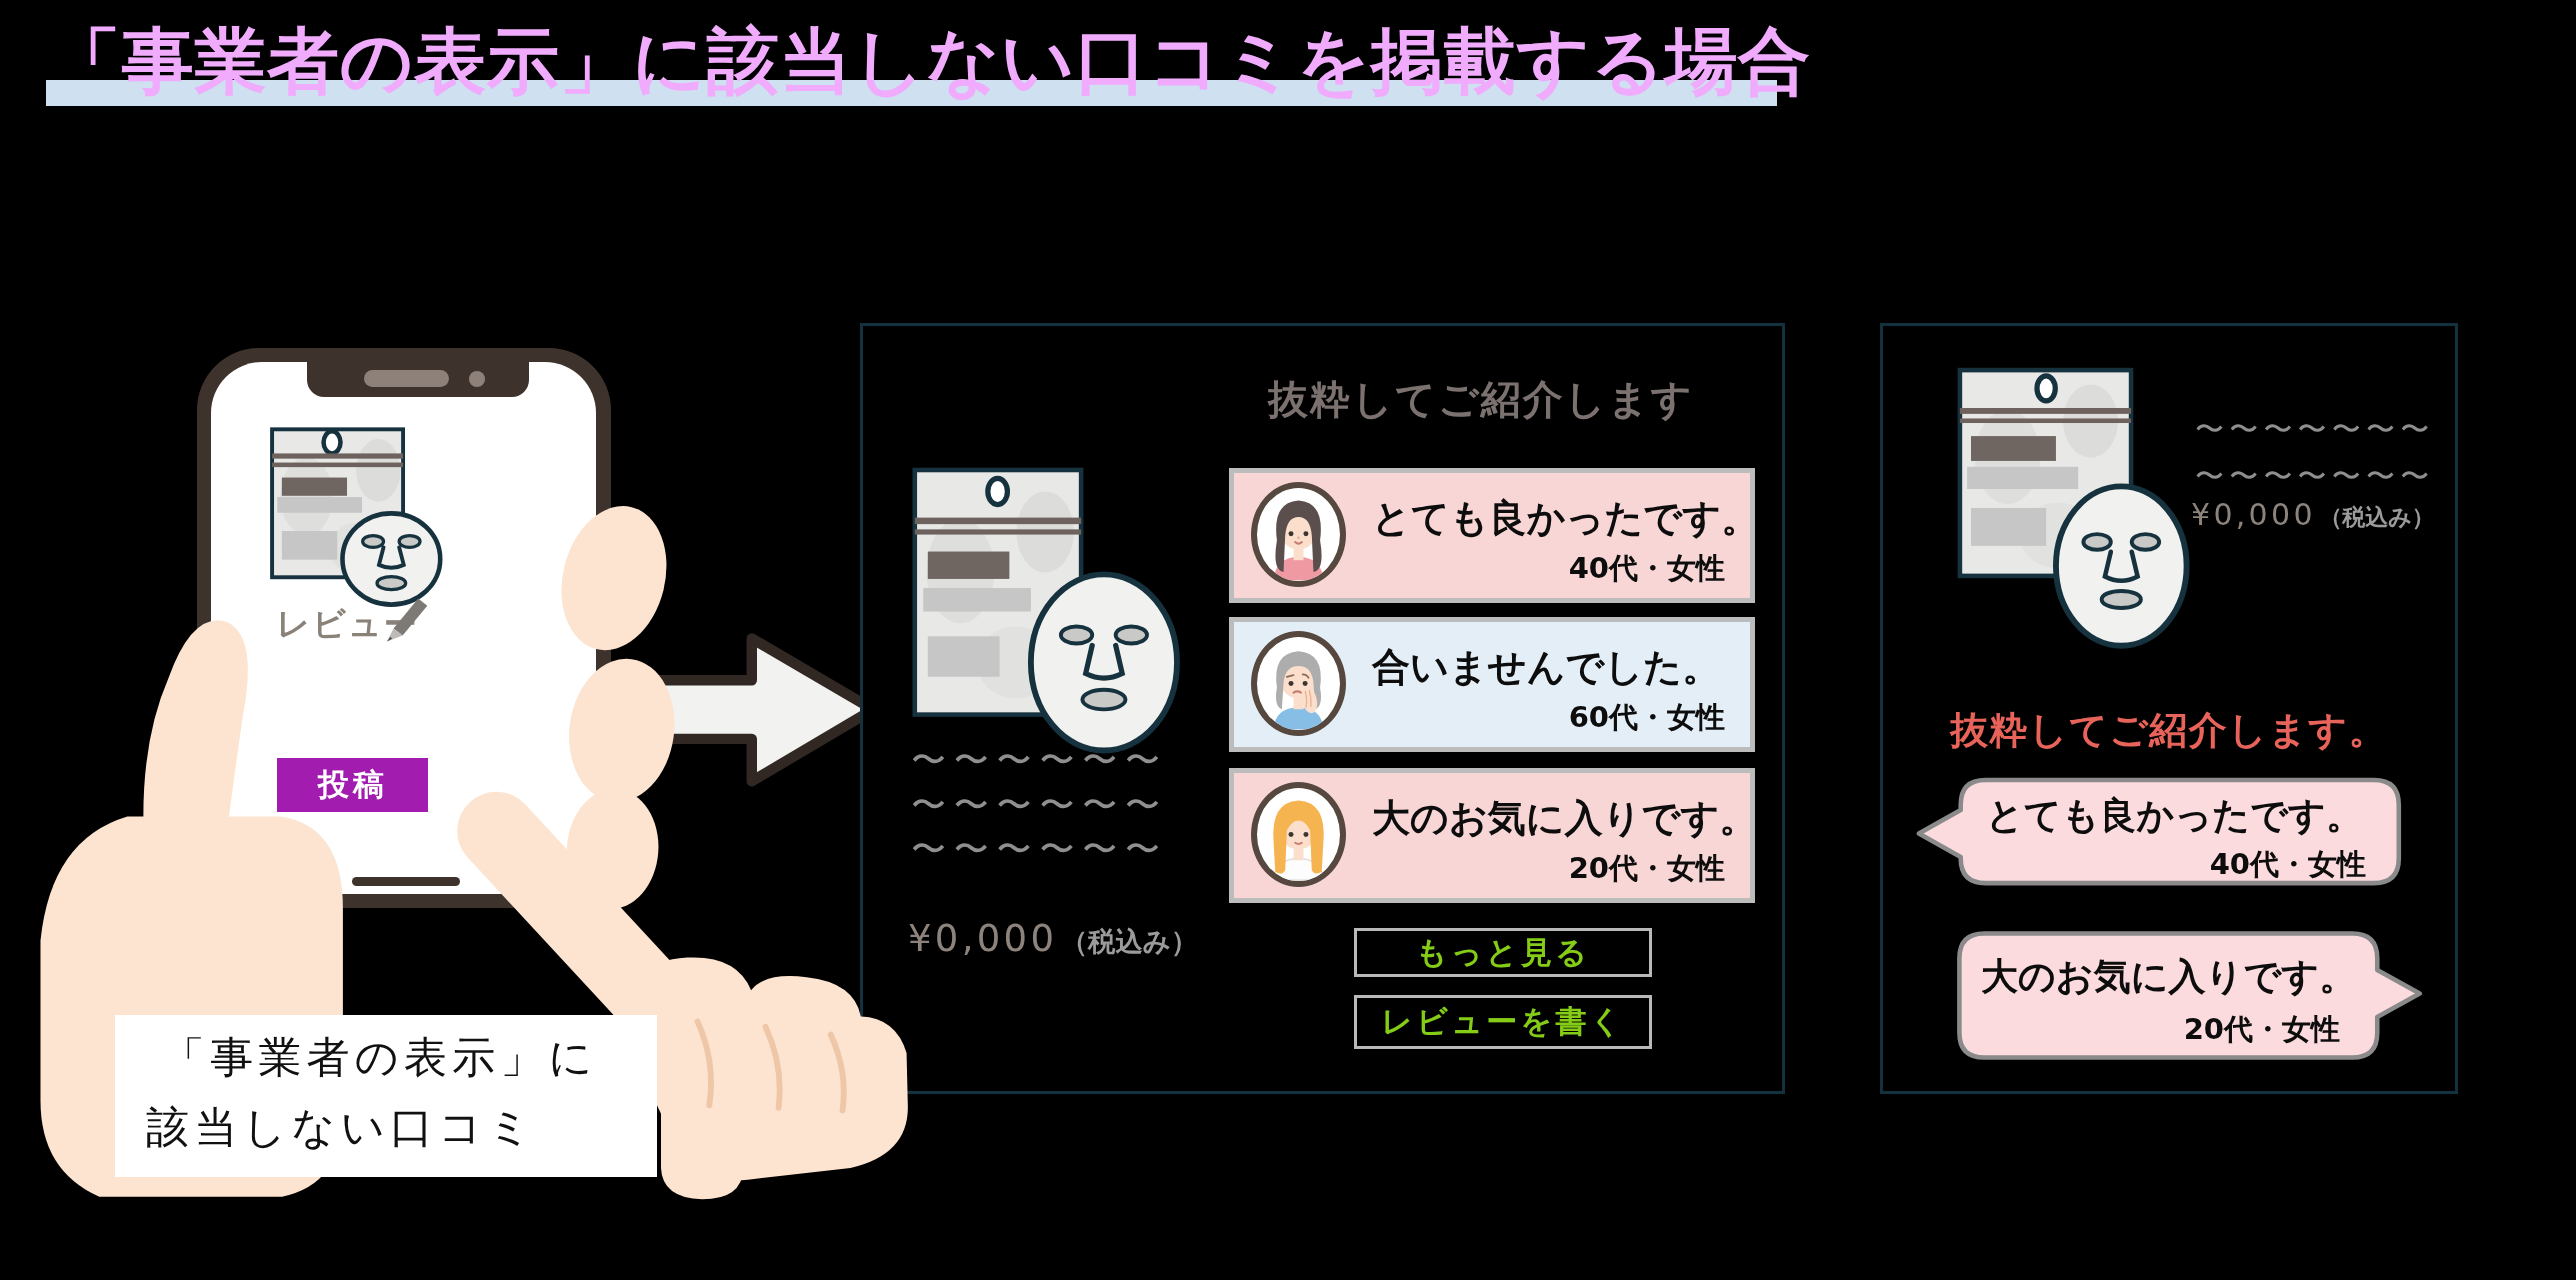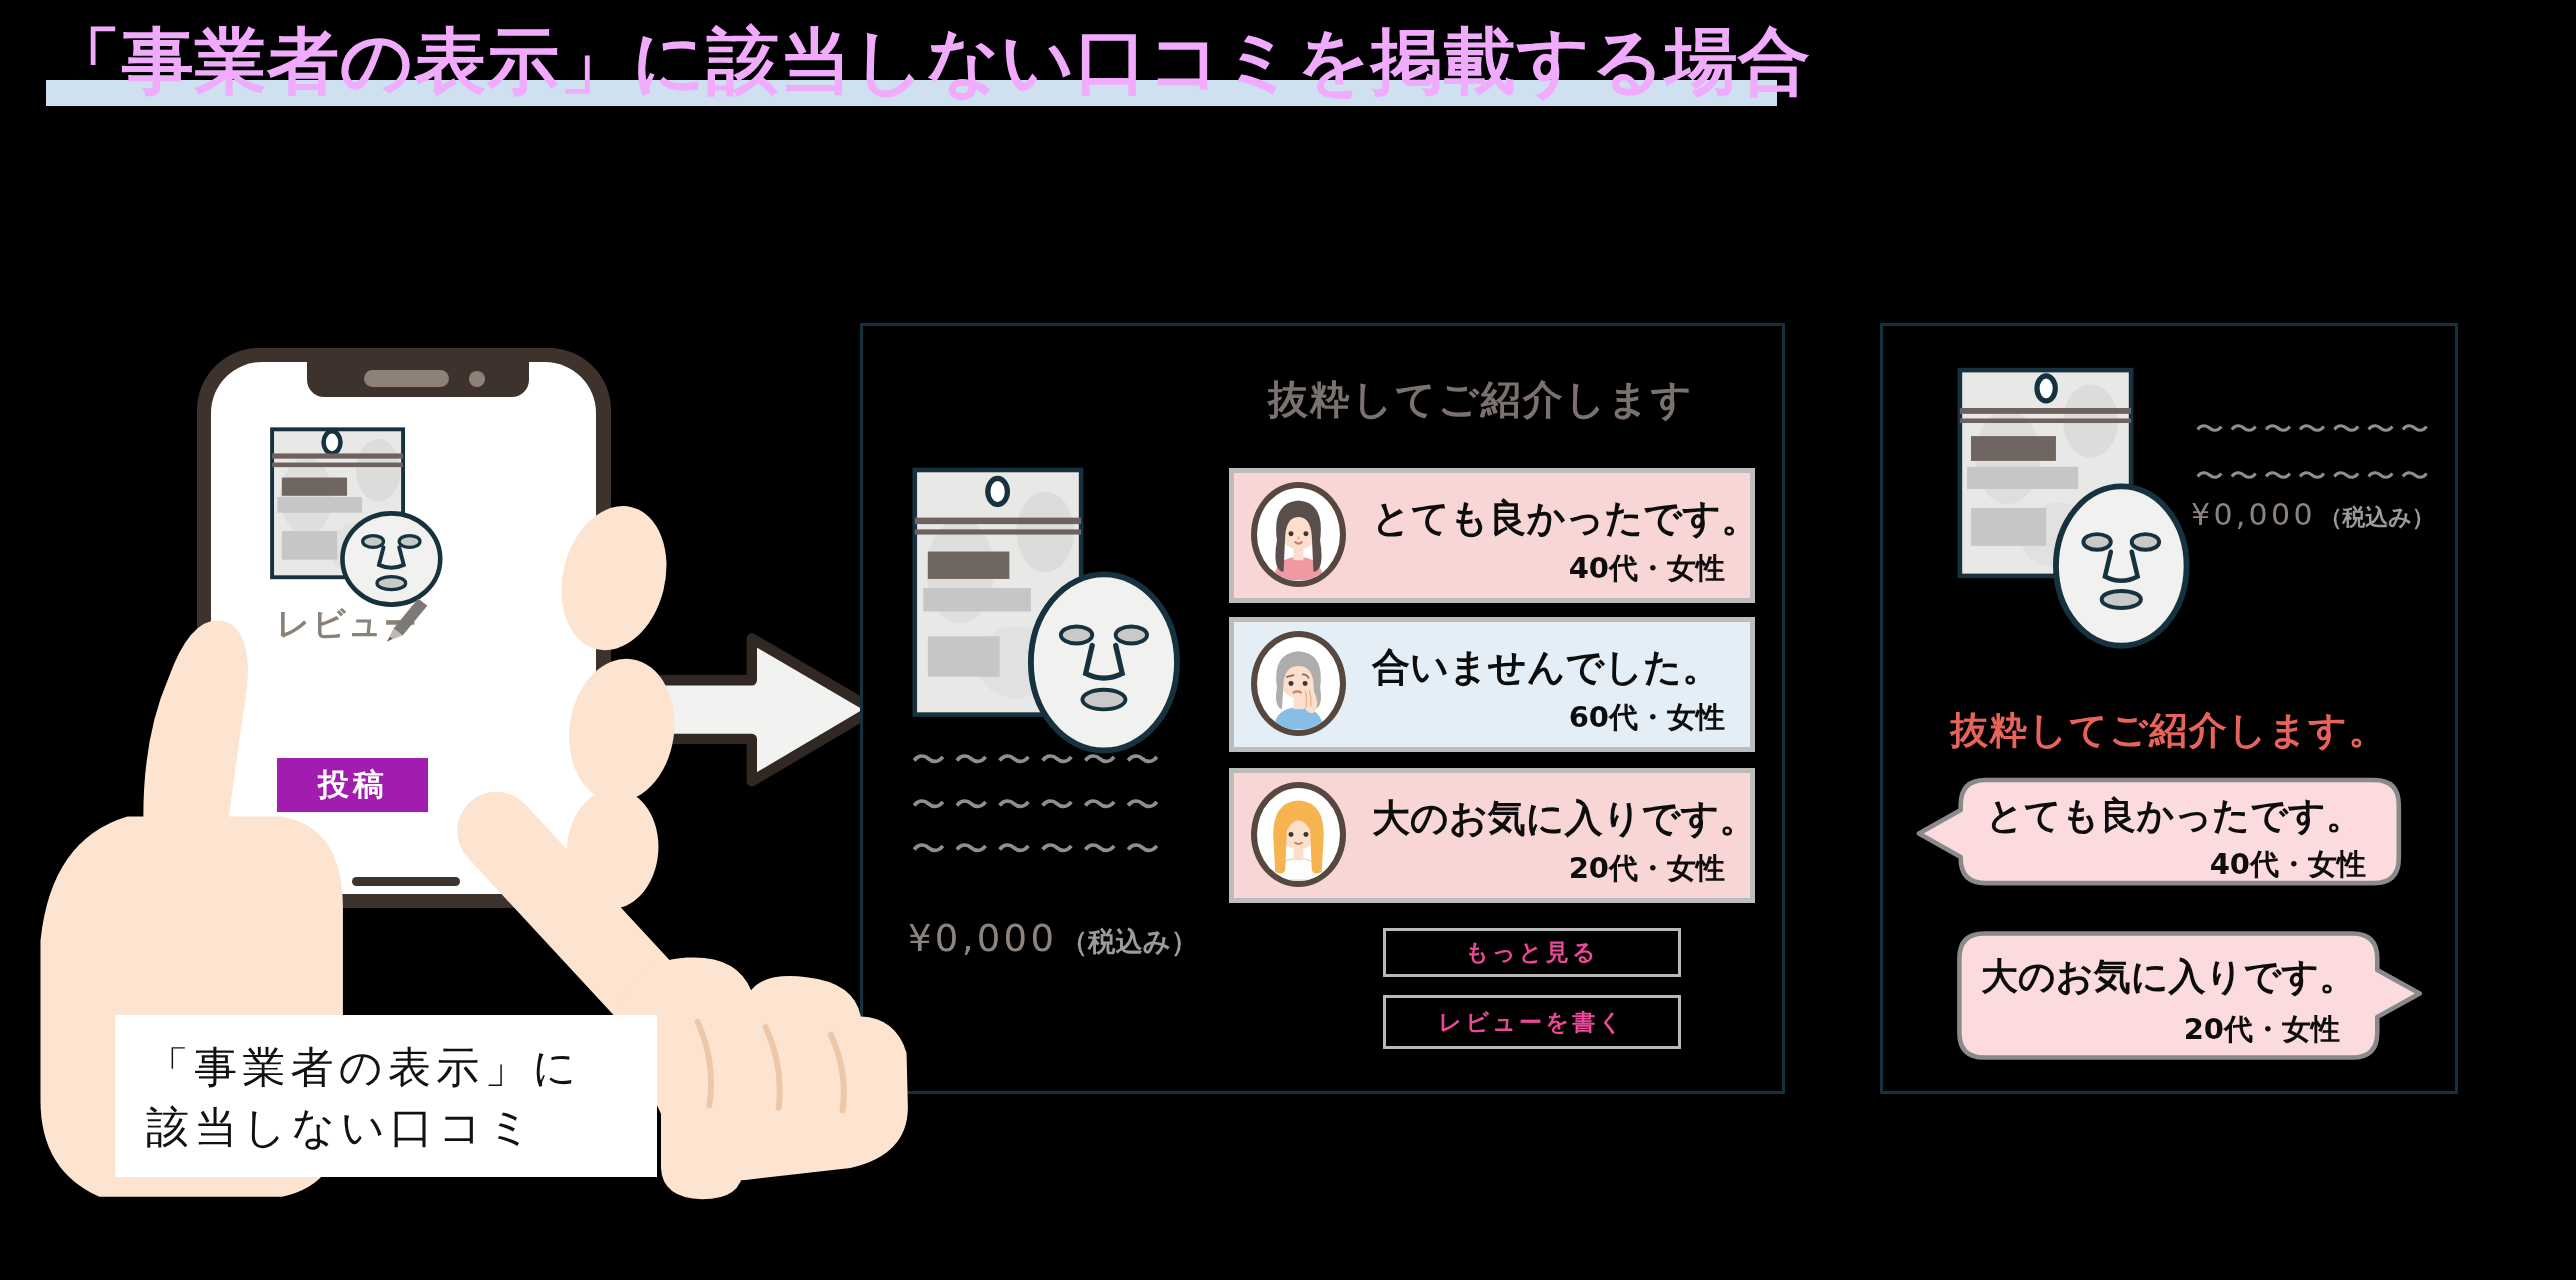--- a/index.html
+++ b/index.html
@@ -23,21 +23,21 @@
   .input-box{left:65px;top:291px;width:285px;height:98px;background:#fff;border:3.3px solid #a9a7a4;box-sizing:border-box;}
   .input-text{left:19.6px;top:11.8px;font-size:29px;font-weight:700;color:#151515;line-height:1.32;letter-spacing:0.7px;}
   .post-btn{left:66px;top:396px;width:151px;height:54px;background:#a21caf;color:#fff;
             font-size:31px;font-weight:700;letter-spacing:3.9px;display:flex;align-items:center;justify-content:center;}
   .home-bar{left:141px;top:515px;width:108px;height:8.5px;background:#3e322c;border-radius:4.6px;}
 
   
   .caption-box{left:115px;top:1015px;width:542px;height:162px;background:#fff;z-index:40;
                font-family:"DejaVu Serif",serif;color:#111;}
   .caption-line{position:absolute;left:31px;font-size:43px;letter-spacing:5.2px;white-space:nowrap;}
-  .cap1{top:24px;} .cap2{top:84px;}
+  .cap1{top:14px;margin-left:16px;} .cap2{top:84px;}
 
   
   .panel{border:3.9px solid #143140;background:#000;box-sizing:border-box;}
   .panel-center{left:860px;top:323px;width:925px;height:771px;}
   .panel-right{left:1880px;top:323px;width:578px;height:771px;}
   .cp-header{left:405px;top:46px;font-size:40px;font-weight:700;color:#7b7270;letter-spacing:2px;white-space:nowrap;}
 
   .squiggle{color:#8f8f8f;white-space:nowrap;}
   .sq-c{left:48px;font-size:35px;letter-spacing:7.8px;}
   .sq-r{left:312px;font-size:29px;letter-spacing:5.2px;}
@@ -47,22 +47,22 @@
   .price-note{font-size:27.4px;color:#9b9b9b;font-weight:600;}
   .price-row.small .price-main{font-size:30px;} .price-row.small .price-note{font-size:23px;}
 
   .review-card{left:366px;width:526px;height:135px;border:5.2px solid #bcbcbc;box-sizing:border-box;}
   .card-text{position:absolute;left:138px;top:19.6px;font-size:38px;font-weight:700;color:#0d0d0d;white-space:nowrap;}
   .card-meta{position:absolute;right:25px;bottom:9.1px;font-size:29px;font-weight:700;color:#0d0d0d;}
   .avatar{position:absolute;left:17px;top:9.1px;width:95px;height:105px;border:6.5px solid #56483f;
           border-radius:50%;background:#fff;overflow:hidden;box-sizing:border-box;}
   .avatar svg{width:100%;height:100%;}
 
-  .ghost-btn{left:520px;width:298px;border:3.3px solid #b9b9b9;box-sizing:border-box;color:#ec4899;
-             font-size:23px;font-weight:700;letter-spacing:3.3px;display:flex;align-items:center;justify-content:center;background:transparent;}
+  .ghost-btn{left:491px;width:298px;border:3.3px solid #b9b9b9;box-sizing:border-box;color:#84cc16;
+             font-size:31px;font-weight:700;letter-spacing:3.3px;display:flex;align-items:center;justify-content:center;background:transparent;}
   .btn-more{top:602px;height:49px;}
   .btn-write{top:669px;height:54px;}
 
   .lead-line{width:100%;text-align:center;font-size:38px;font-weight:700;color:#e8635a;letter-spacing:1.3px;white-space:nowrap;}
   .lead1{top:330px;} .lead2{top:379px;}
 
   .bubble-text{position:absolute;font-size:37px;font-weight:700;color:#0d0d0d;white-space:nowrap;z-index:5;}
   .bubble-meta{position:absolute;font-size:29px;font-weight:700;color:#0d0d0d;text-align:right;z-index:5;}
 
   svg{display:block;}

